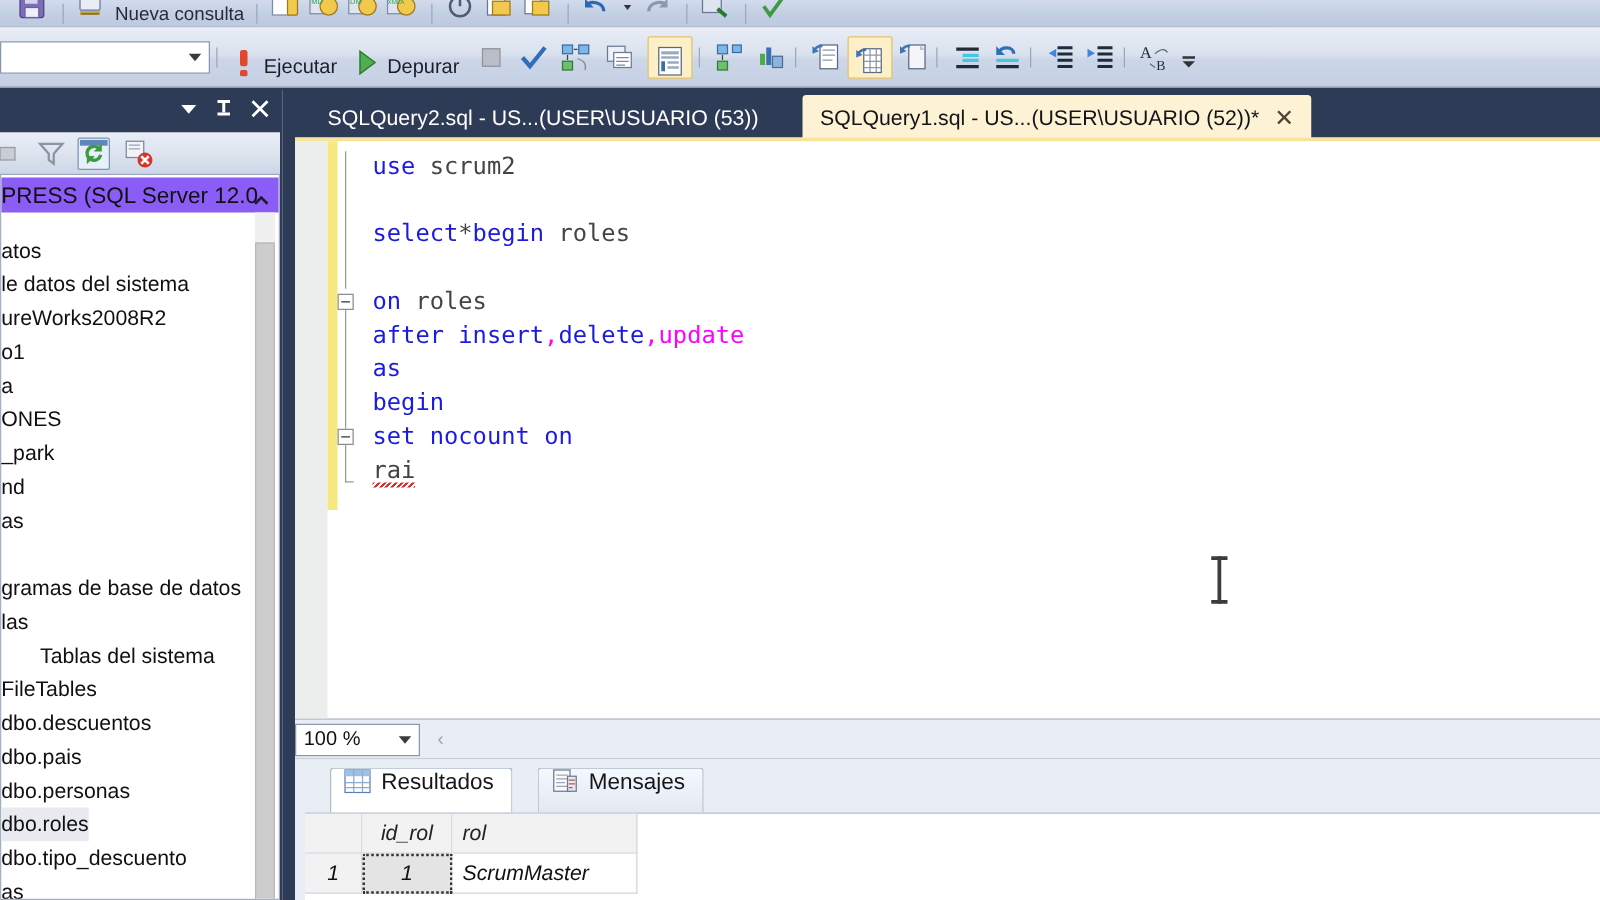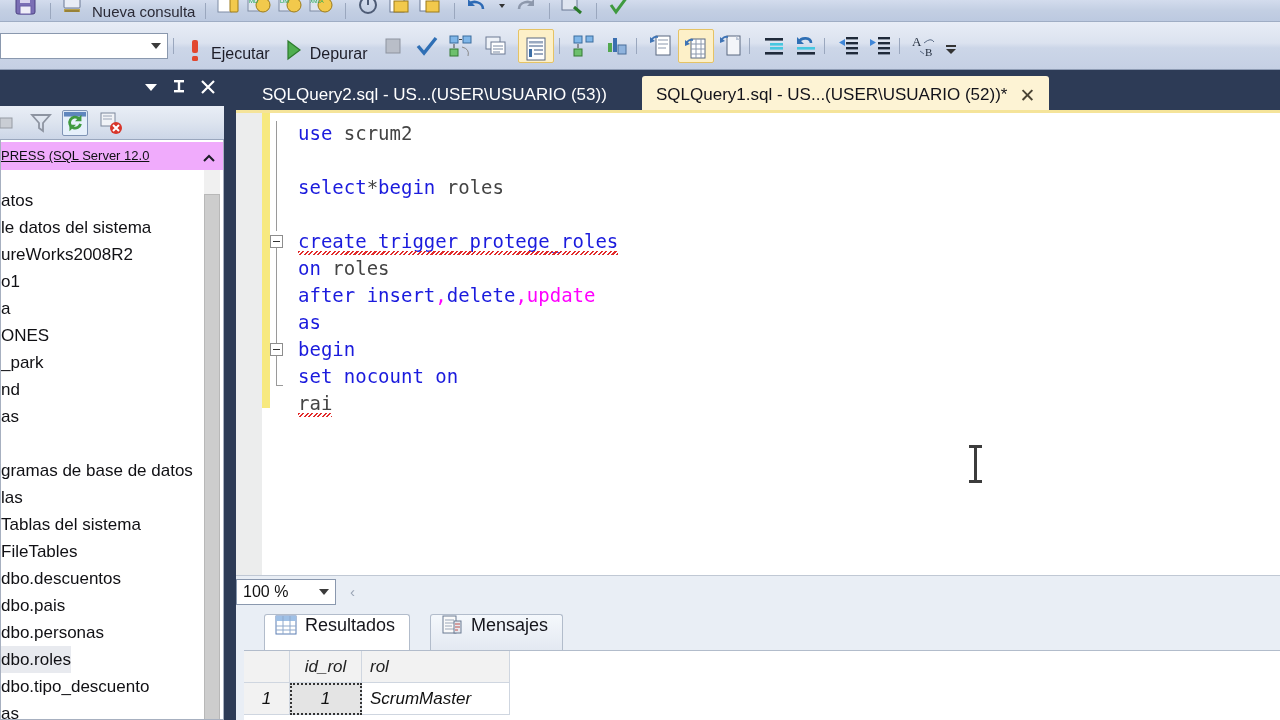--- a/index.html
+++ b/index.html
@@ -85,22 +85,22 @@
   .oe-vscroll {
     position: absolute; right: 3px; top: 30px; width: 16px; bottom: 0;
     background: #f0f0f0;
   }
   .oe-vthumb {
     position: absolute; left: 0; top: 24px; width: 16px; height: 560px;
     background: #cdcdcd; border: 1px solid #b8b8b8;
   }
   .oe-header-row {
     position: absolute; left: 0; top: 0; height: 28px; line-height: 28px;
-    font-size: 13px; color: #101014; white-space: nowrap;
-    width: 100%; background: #f0abfc; text-decoration: underline;
+    font-size: 18px; color: #101014; white-space: nowrap;
+    width: 100%; background: #8b5cf6;
   }
   .chev-up {
     position: absolute; right: 7px; top: 6px; width: 14px; height: 14px;
   }
 
   
   .tabstrip {
     position: absolute; left: 228px; top: 72px; width: 1052px; height: 42px;
     background: #2d3b56;
   }
@@ -547,21 +547,21 @@
           <div class="tree-row" style="top: 74px; left: 0px;"><span>le datos del sistema</span></div>
           <div class="tree-row" style="top: 101px; left: 0px;"><span>ureWorks2008R2</span></div>
           <div class="tree-row" style="top: 128px; left: 0px;"><span>o1</span></div>
           <div class="tree-row" style="top: 155px; left: 0px;"><span>a</span></div>
           <div class="tree-row" style="top: 182px; left: 0px;"><span>ONES</span></div>
           <div class="tree-row" style="top: 209px; left: 0px;"><span>_park</span></div>
           <div class="tree-row" style="top: 236px; left: 0px;"><span>nd</span></div>
           <div class="tree-row" style="top: 263px; left: 0px;"><span>as</span></div>
           <div class="tree-row" style="top: 317px; left: 0px;"><span>gramas de base de datos</span></div>
           <div class="tree-row" style="top: 344px; left: 0px;"><span>las</span></div>
-          <div class="tree-row" style="top: 371px; left: 0px;"><span>Tablas del sistema</span></div>
+          <div class="tree-row" style="top: 371px; left: 0px; padding-left: 31px;"><span>Tablas del sistema</span></div>
           <div class="tree-row" style="top: 398px; left: 0px;"><span>FileTables</span></div>
           <div class="tree-row" style="top: 425px; left: 0px;"><span>dbo.descuentos</span></div>
           <div class="tree-row" style="top: 452px; left: 0px;"><span>dbo.pais</span></div>
           <div class="tree-row" style="top: 479px; left: 0px;"><span>dbo.personas</span></div>
           <div class="tree-row sel" style="top: 506px; left: 0px;"><span>dbo.roles</span></div>
           <div class="tree-row" style="top: 533px; left: 0px;"><span>dbo.tipo_descuento</span></div>
           <div class="tree-row" style="top: 560px; left: 0px;"><span>as</span></div>
         </div>
     </div>
   </div>
@@ -587,21 +587,20 @@
       <div class="fold" style="left:0px;top:230px;"></div>
       <div class="vline" style="top:243px;height:30px;"></div>
       <div class="vtick" style="top:272px;"></div>
     </div>
 
     <div class="ed-code">
       <div class="ln"><span class="kw">use</span> <span class="gray">scrum2</span></div>
       <div class="ln"></div>
       <div class="ln"><span class="kw">select</span><span class="gray">*</span><span class="kw">begin</span> <span class="gray">roles</span></div>
       <div class="ln"></div>
-      <div class="ln"><span class="kw sq">create trigger protege_roles</span></div>
       <div class="ln"><span class="kw">on</span> <span class="gray">roles</span></div>
       <div class="ln"><span class="kw">after</span> <span class="kw">insert</span><span class="magenta">,</span><span class="kw">delete</span><span class="magenta">,</span><span class="magenta">update</span></div>
       <div class="ln"><span class="kw">as</span></div>
       <div class="ln"><span class="kw">begin</span></div>
       <div class="ln"><span class="kw">set</span> <span class="kw">nocount</span> <span class="kw">on</span></div>
       <div class="ln"><span class="gray sq">rai</span></div>
     </div>
 
     <div class="caret-ibeam"></div>
   </div>

